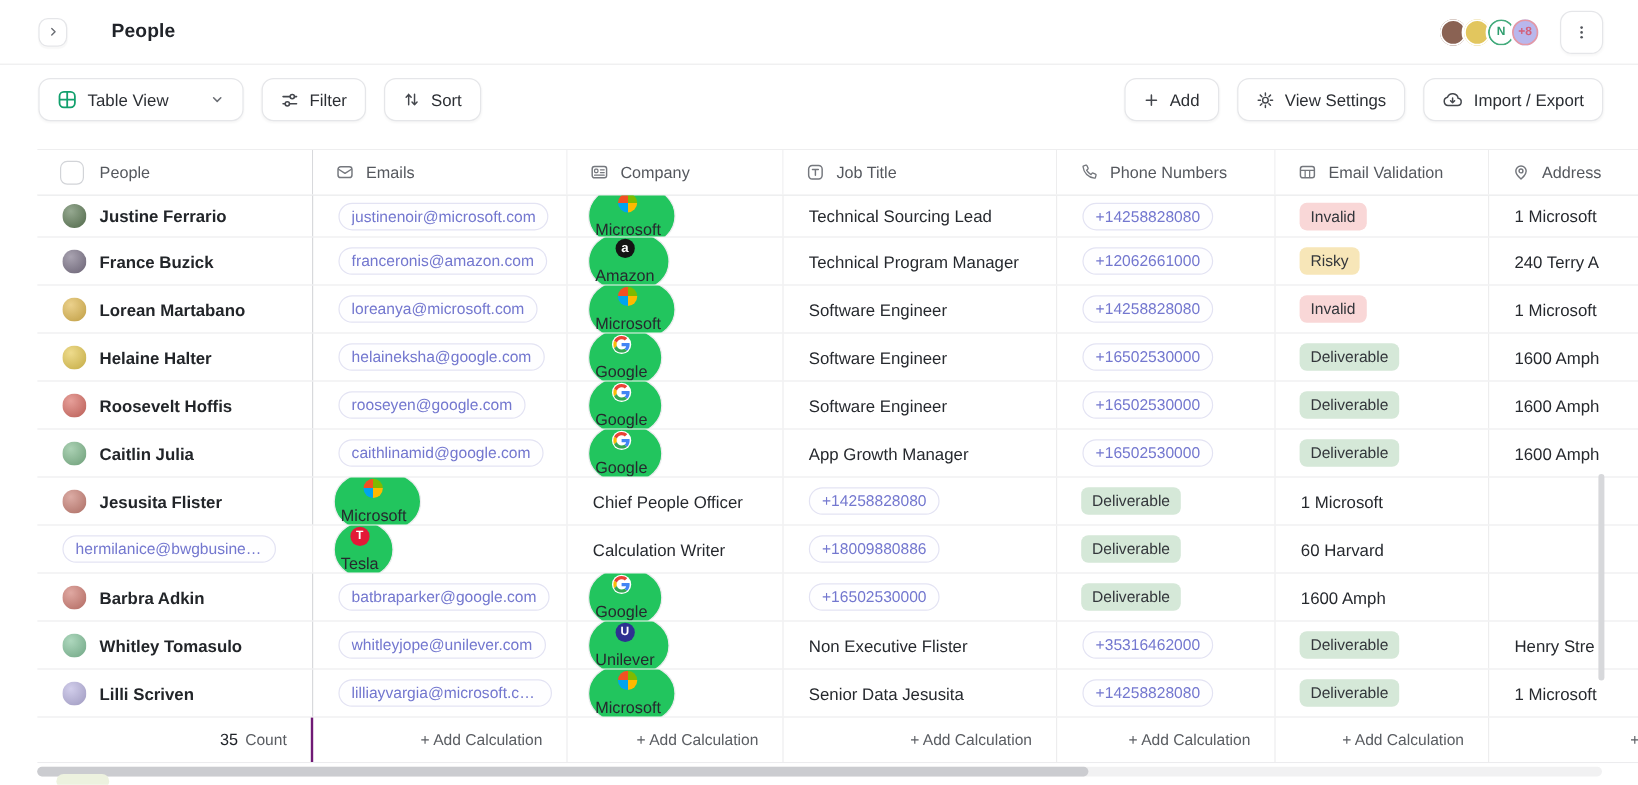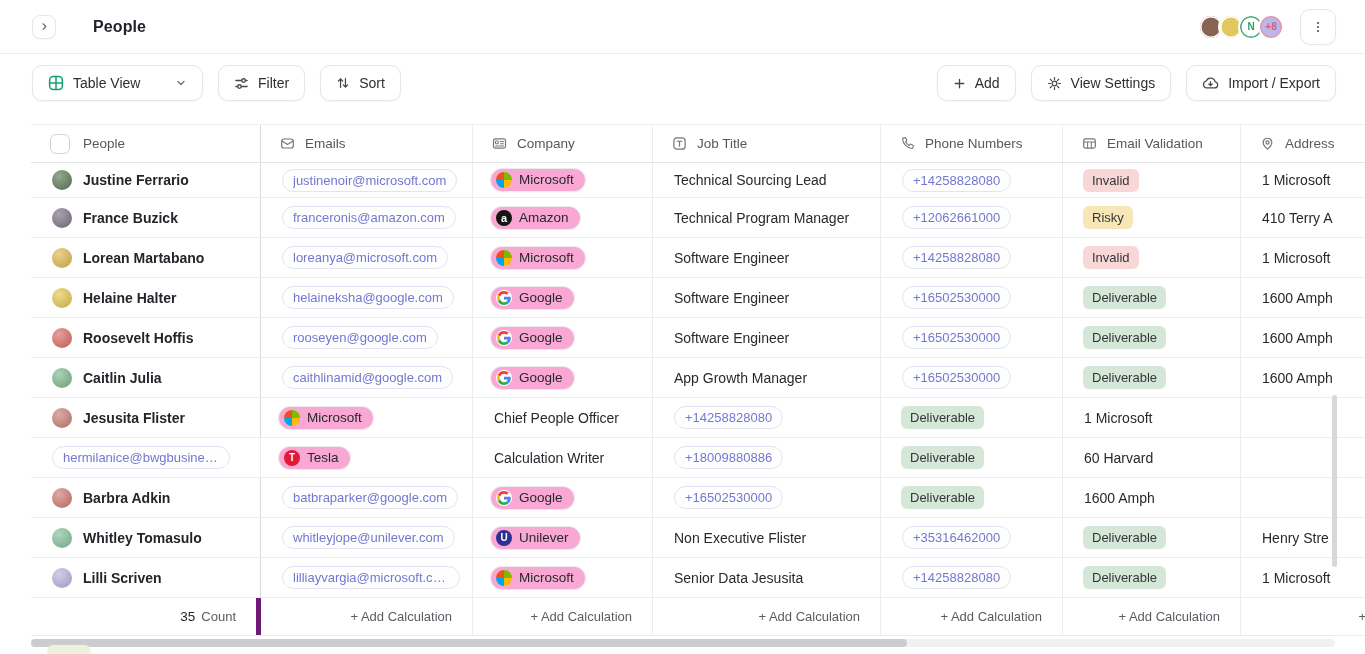--- a/index.html
+++ b/index.html
@@ -49,33 +49,33 @@
   .cell{ display:flex; align-items:center; padding-left:21px; border-right:1px solid #ededee;
     overflow:hidden; white-space:nowrap; cursor:pointer; }
   .cell.first{ border-right:1px solid #d8d9dc; gap:11px; }
   .p-avatar{ width:20px; height:20px; border-radius:50%; flex:0 0 auto;
     background-image:radial-gradient(circle at 35% 30%, rgba(255,255,255,.35), rgba(0,0,0,.15)); }
   .p-name{ font-size:14px; font-weight:700; color:#222529; }
   .chip{ display:inline-flex; align-items:center; max-width:178px; padding:3px 10px;
     border:1px solid #e3e3f3; border-radius:999px; background:#fefeff;
     font-size:13px; color:#7377cf; overflow:hidden; text-overflow:ellipsis; white-space:nowrap; }
   .chip span{ overflow:hidden; text-overflow:ellipsis; }
-  .company-chip{ display:inline-flex; gap:7px; padding:3px 11px 3px 5px;
-    border:1px solid #ececee; border-radius:999px; background:#f9a8d4; box-shadow:0 1px 1px rgba(0,0,0,.02); }
+  .company-chip{ display:inline-flex; align-items:center; gap:7px; padding:3px 11px 3px 5px;
+    border:1px solid #ececee; border-radius:999px; background:#22c55e; box-shadow:0 1px 1px rgba(0,0,0,.02);flex-direction:column; }
   .company-chip .cname{ font-size:13.5px; color:#26292e; }
   .clogo{ width:16px; height:16px; border-radius:50%; display:flex; align-items:center; justify-content:center;
     color:#fff; font-size:10px; font-weight:700; flex:0 0 auto; overflow:hidden; }
   .jobtext, .addrtext{ font-size:14px; color:#26292e; }
   .badge{ display:inline-block; padding:4px 9px; border-radius:6px; font-size:13px; color:#33363b; }
 
   
   .tfoot{ height:38px; border-bottom:1px solid #ececee; }
   .tf{ display:flex; align-items:center; justify-content:flex-end; padding-right:20px;
     border-right:1px solid #ededee; font-size:13px; color:#5a5d62; cursor:pointer; white-space:nowrap; overflow:hidden; }
-  .tf.first{ border-right:5px solid #701a75; gap:6px; }
+  .tf.first{ border-right:2px solid #701a75; gap:6px; }
   .count-val{ color:#202329; font-weight:500; font-size:13.5px; }
 
   
   .h-scrollbar{ position:absolute; left:31px; bottom:7px; width:1304px; height:8px;
     background:#f1f1f2; border-radius:4px; }
   .h-scrollbar .thumb{ position:absolute; left:0; top:0; height:8px; width:876px;
     background:#cbccd0; border-radius:4px; cursor:pointer; }
   .v-scrollbar{ position:absolute; right:28px; top:395px; width:5px; height:172px;
     background:#d7d8db; border-radius:3px; cursor:pointer; }
 
@@ -295,21 +295,21 @@
     </div>
     <div class="cell">
       <span class="chip">
             <span>+12062661000</span>
           </span>
     </div>
     <div class="cell" style="padding-left:20px;">
       <span class="badge" style="background: rgb(247, 230, 184);">Risky</span>
     </div>
     <div class="cell">
-      <span class="addrtext">410 Terry A</span>
+      <span class="addrtext">240 Terry A</span>
     </div>
   </div>
 
   <div class="grid-row row">
     <div class="cell first">
       <span class="p-avatar" style="background-color: rgb(224, 184, 78);"></span>
       <span class="p-name">Lorean Martabano</span>
     </div>
     <div class="cell">
       <span class="chip">

